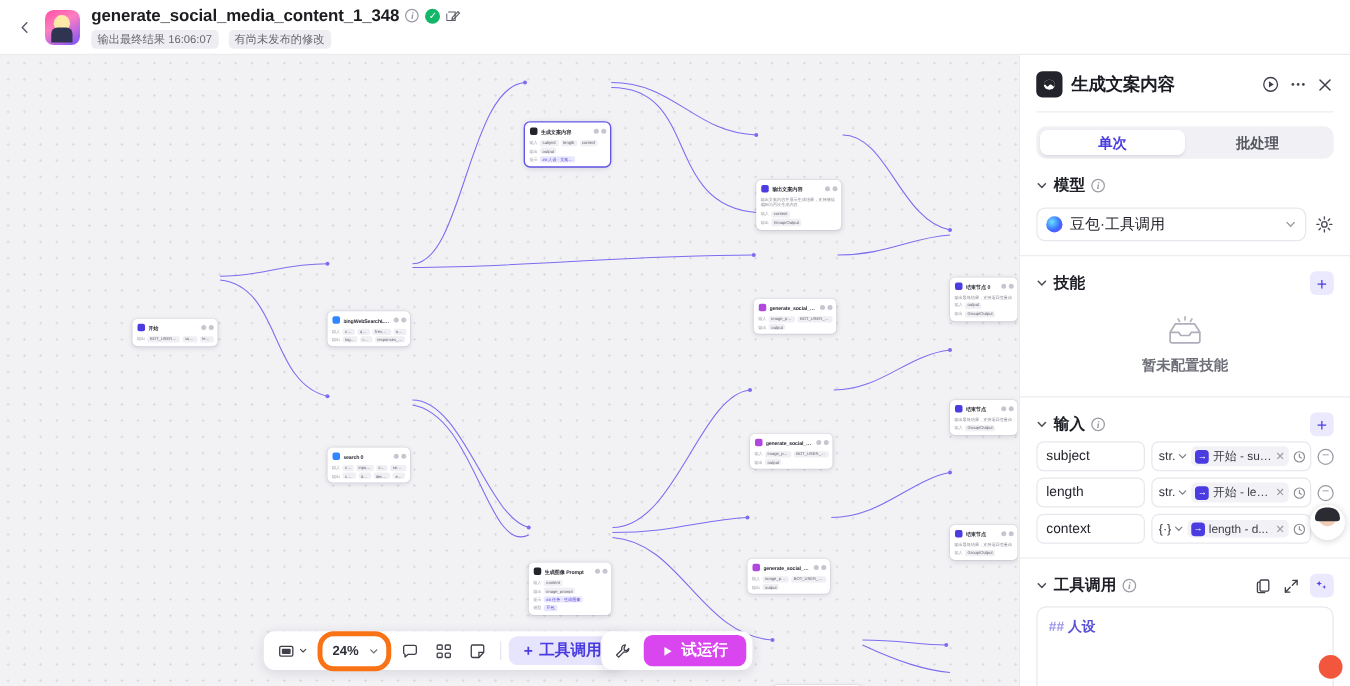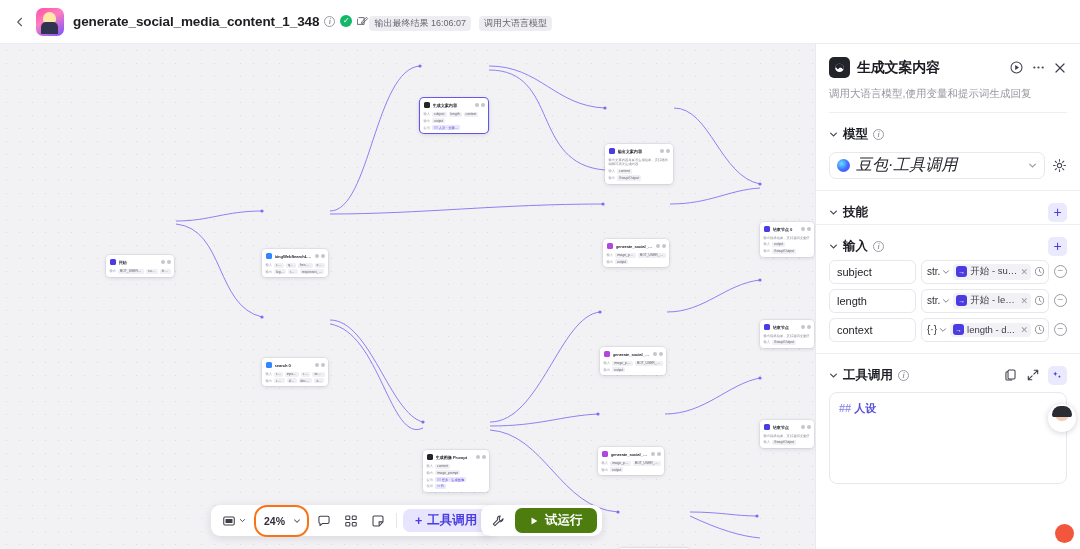--- a/index.html
+++ b/index.html
@@ -26,21 +26,21 @@
     position: relative; overflow: hidden; flex: none;
   }
   .app-avatar:before {
     content:''; position:absolute; left:7px; top:4px; width:13px; height:11px;
     border-radius: 7px 7px 4px 4px; background:#ffe9a8;
   }
   .app-avatar:after {
     content:''; position:absolute; left:5px; top:14px; width:17px; height:12px;
     border-radius: 5px 5px 0 0; background:#2f3550;
   }
-  .title-wrap { margin-left: 9px; display: flex; flex-direction: row; justify-content: center; }
+  .title-wrap { margin-left: 9px; display: flex; flex-direction: column; justify-content: center; }
   .title-row { display: flex; align-items: center; gap: 5px; height: 17px; }
   .wf-title { font-size: 13.5px; font-weight: 700; color: #1c1d21; letter-spacing: -0.1px; }
   .ic-info {
     width: 11px; height: 11px; border-radius: 50%; border: 1.1px solid #9a9ba4;
     color: #9a9ba4; font-size: 8px; line-height: 9px; text-align: center;
     font-family: "Liberation Serif", serif; font-style: italic; font-weight: 700;
   }
   .ic-check {
     width: 12px; height: 12px; border-radius: 50%; background: #12b76a;
     color:#fff; font-size: 8px; line-height: 12px; text-align: center; font-weight: 700;
@@ -100,32 +100,32 @@
     box-shadow: 0 2px 9px rgba(30,30,60,.13); display: flex; align-items: center;
     height: 31px; z-index: 20;
   }
   .tg-main { left: 211px; bottom: 13px; padding: 0 6px; gap: 3px; }
   .tg-run { left: 481px; bottom: 13px; padding: 0 5px; gap: 5px; }
   .tbtn {
     display: flex; align-items: center; gap: 3px; height: 21px; padding: 0 5px;
     border-radius: 6px; cursor: pointer; color: #3e3f49;
   }
   .zoom-box {
-    display: flex; align-items: center; gap: 8px; border: 2px solid #f97316;
+    display: flex; align-items: center; gap: 8px; border: 4px solid #f97316;
     border-radius: 13px; height: 32px; padding: 0 6px 0 8px; cursor: pointer;
   }
   .zoom-val { font-size: 10.5px; color: #2f3039; font-weight: 600; }
   .divider-v { width: 1px; height: 15px; background: #e6e6ec; margin: 0 3px; }
   .btn-addnode {
     background: #e7e5fd; color: #4a3ce0; font-size: 12.5px; font-weight: 700;
     height: 23px; padding: 0 12px; border-radius: 7px; display: flex;
     align-items: center; gap: 5px; cursor: pointer; border: none;
   }
   .btn-tryrun {
-    background: #4d7c0f; color: #fff; font-size: 12.5px; font-weight: 700;
+    background: #d946ef; color: #fff; font-size: 12.5px; font-weight: 700;
     height: 25px; padding: 0 14px; border-radius: 7px; display: flex;
     align-items: center; gap: 6px; cursor: pointer; border: none;
   }
   .ic-sm { width: 14px; height: 14px; display:block; }
 
   
   .panel {
     position: absolute; right: 0; top: 44px; width: 265px; height: 505px;
     background: #fff; border-left: 1px solid #e9e9ef;
     display: flex; flex-direction: column; z-index: 25;
@@ -165,21 +165,21 @@
 
   .model-row { display: flex; align-items: center; gap: 7px; margin-top: 9px; }
   .model-select {
     flex: 1; height: 27px; border: 1px solid #e7e7ee; border-radius: 7px;
     display: flex; align-items: center; gap: 6px; padding: 0 7px; cursor: pointer;
   }
   .doubao-ic {
     width: 13px; height: 13px; border-radius: 50%; flex: none;
     background: radial-gradient(circle at 35% 35%, #6ae0ff 0%, #3b6cff 55%, #7b3bff 100%);
   }
-  .model-name { font-size: 16px; color: #24252c; flex: 1; font-style: italic; }
+  .model-name { font-size: 12px; color: #24252c; flex: 1; }
   .ic-gear { width: 15px; height: 15px; color: #4a4b54; cursor: pointer; flex:none; }
 
   .empty-skill {
     display: flex; flex-direction: column; align-items: center; gap: 7px;
     padding: 17px 0 14px;
   }
   .empty-txt { font-size: 11.5px; color: #6e6f79; font-weight: 600; }
 
   .io-head { display: flex; margin-top: 10px; padding-left: 2px; }
   .io-h { font-size: 10px; color: #9a9ba4; }
@@ -258,21 +258,21 @@
         <span class="wf-title">generate_social_media_content_1_348</span>
         <span class="ic-info">i</span>
         <span class="ic-check">✓</span>
         <svg class="ic-edit" viewBox="0 0 16 16">
           <path d="M2.5 3.5h7v9h-9v-7" fill="none" stroke="currentColor" stroke-width="1.2" stroke-linecap="round"></path>
           <path d="M6.5 9.2 L12.6 3.1 L14.2 4.7 L8.1 10.8 L6 11.3 Z" fill="none" stroke="currentColor" stroke-width="1.2" stroke-linejoin="round"></path>
         </svg>
       </div>
       <div class="meta-row">
         <span class="chip">输出最终结果 16:06:07</span>
-        <span class="chip">调用大语言模型</span>
+        <span class="chip">有尚未发布的修改</span>
       </div>
     </div>
   </div>
 
   <div class="canvas">
 
     <svg class="edges" viewBox="0 0 815 505" preserveAspectRatio="none">
       <g fill="none" stroke="#7b6cf0" stroke-width="0.85">
 
         <path d="M176 177 C 210 177 225 167 262 167"></path>
@@ -674,24 +674,27 @@
               <circle cx="9" cy="9" r="1.3" fill="currentColor"></circle>
               <circle cx="14" cy="9" r="1.3" fill="currentColor"></circle>
           </svg>
         </span>
         <span class="p-ic">
           <svg width="14" height="14" viewBox="0 0 16 16">
             <path d="M3.4 3.4 L12.6 12.6 M12.6 3.4 L3.4 12.6" stroke="currentColor" stroke-width="1.35" stroke-linecap="round"></path>
           </svg>
         </span>
       </div>
-      <div class="p-sub">调用大语言模型,使用变量和提示词生成回复</div>
       <div class="p-divider"></div>
     </div>
 
+    <div class="tabs">
+      <div class="tab active">单次</div>
+      <div class="tab">批处理</div>
+    </div>
 
     <div class="p-scroll">
 
       <div class="sec">
         <div class="sec-head">
           <svg class="chev" viewBox="0 0 10 10">
             <path d="M1.8 3.4 L5 6.6 L8.2 3.4" fill="none" stroke="currentColor" stroke-width="1.35" stroke-linecap="round"></path>
           </svg>
           <span class="sec-title">模型</span>
           <span class="ic-info">i</span>
@@ -714,20 +717,28 @@
 
       <div class="sec">
         <div class="sec-head">
           <svg class="chev" viewBox="0 0 10 10">
             <path d="M1.8 3.4 L5 6.6 L8.2 3.4" fill="none" stroke="currentColor" stroke-width="1.35" stroke-linecap="round"></path>
           </svg>
           <span class="sec-title">技能</span>
           <span class="sec-right">
             <span class="btn-plus">+</span>
           </span>
+        </div>
+        <div class="empty-skill">
+          <svg width="34" height="26" viewBox="0 0 40 30">
+            <path d="M6 16 L11 8 H29 L34 16 V24 a2 2 0 0 1-2 2 H8 a2 2 0 0 1-2-2 Z" fill="none" stroke="#aeafba" stroke-width="1.6" stroke-linejoin="round"></path>
+            <path d="M6 16 H14 l2 3 h8 l2-3 h8" fill="none" stroke="#aeafba" stroke-width="1.6" stroke-linejoin="round"></path>
+            <path d="M20 1.5 V4.5 M13.5 3.5 L15 6 M26.5 3.5 L25 6" stroke="#aeafba" stroke-width="1.5" stroke-linecap="round"></path>
+          </svg>
+          <span class="empty-txt">暂未配置技能</span>
         </div>
       </div>
       <div class="p-divider" style="margin:3px 0 0"></div>
 
       <div class="sec">
         <div class="sec-head">
           <svg class="chev" viewBox="0 0 10 10">
             <path d="M1.8 3.4 L5 6.6 L8.2 3.4" fill="none" stroke="currentColor" stroke-width="1.35" stroke-linecap="round"></path>
           </svg>
           <span class="sec-title">输入</span>

